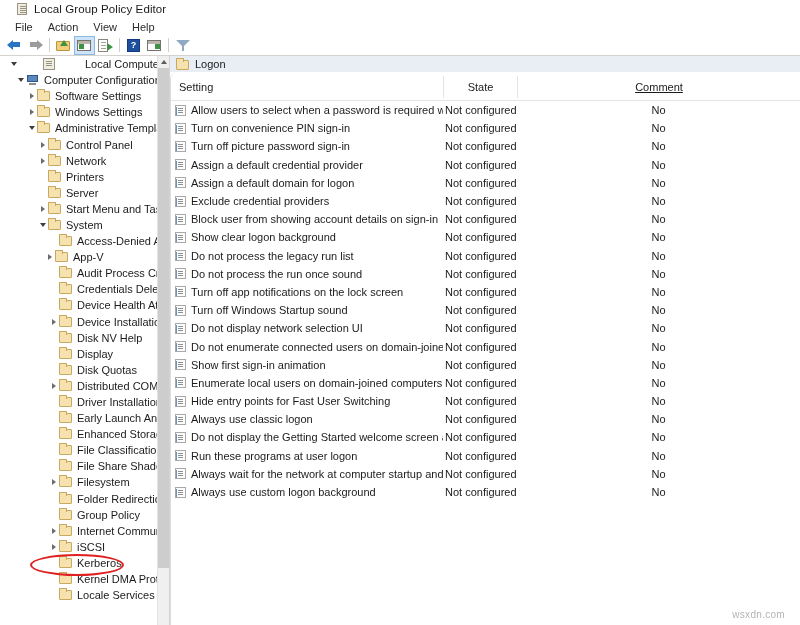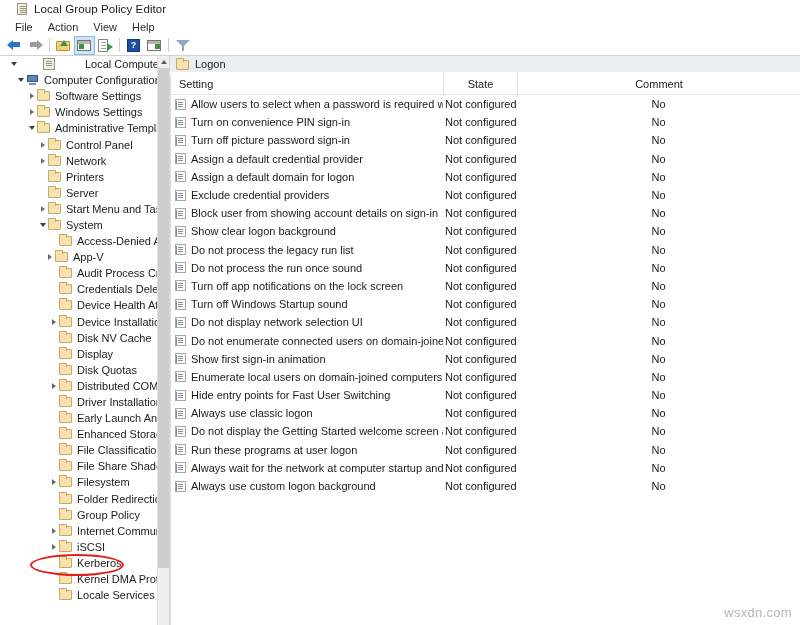--- a/index.html
+++ b/index.html
@@ -287,34 +287,34 @@
 
   
   #listview {
     flex: 1 1 auto; background: #ffffff;
     border-top-left-radius: 6px;
     border-left: 1px solid #d9dde1;
     position: relative;
     overflow: hidden;
   }
   #lv-header {
-    height: 22px;
+    height: 28px;
     display: flex; align-items: center;
     border-bottom: 1px solid #e4e4e4;
     background: #ffffff;
     font-size: 11px; color: #1b1b1b;
   }
   #lv-header .col {
     height: 22px; display: flex; align-items: center;
     position: relative;
   }
   #lv-header .col + .col { border-left: 1px solid #e4e4e4; }
   .col-setting { flex: 0 0 272px; padding-left: 8px; }
   .col-state   { flex: 0 0 74px; justify-content: center; }
-  .col-comment { flex: 1 1 auto; justify-content: center; }
+  .col-comment { flex: 1 1 auto; justify-content: center; text-decoration: underline; }
 
   .lv-row {
     height: 18.2px; display: flex; align-items: center;
     font-size: 11px; color: #1b1b1b;
   }
   .lv-row .c-setting {
     flex: 0 0 272px; padding-left: 4px;
     display: flex; align-items: center;
     white-space: nowrap; overflow: hidden;
   }
@@ -345,22 +345,22 @@
     left: 30px; top: 554px;
     width: 94px; height: 22px;
     border: 2.5px solid #e02020;
     border-radius: 50%;
     pointer-events: none;
     z-index: 50;
   }
 
   
   #watermark {
-    position: absolute; right: 8px; bottom: 5px;
-    font-size: 13px; color: #b5b5b5;
+    position: absolute; right: 15px; bottom: 5px;
+    font-size: 10px; color: #b5b5b5;
     letter-spacing: .3px;
   }
 </style>
 </head>
 <body>
 
 <div id="titlebar">
   <span class="title-icon">
     <span class="doc"></span>
   </span>
@@ -567,21 +567,21 @@
           <span class="ticon">
             <span class="folder-ico"></span>
           </span>
           <span class="tlabel">Device Installation</span>
         </div>
         <div class="tnode" style="padding-left: 48px;">
           <span class="twist"></span>
           <span class="ticon">
             <span class="folder-ico"></span>
           </span>
-          <span class="tlabel">Disk NV Cache</span>
+          <span class="tlabel">Disk NV Help</span>
         </div>
         <div class="tnode" style="padding-left: 48px;">
           <span class="twist"></span>
           <span class="ticon">
             <span class="folder-ico"></span>
           </span>
           <span class="tlabel">Display</span>
         </div>
         <div class="tnode" style="padding-left: 48px;">
           <span class="twist"></span>

